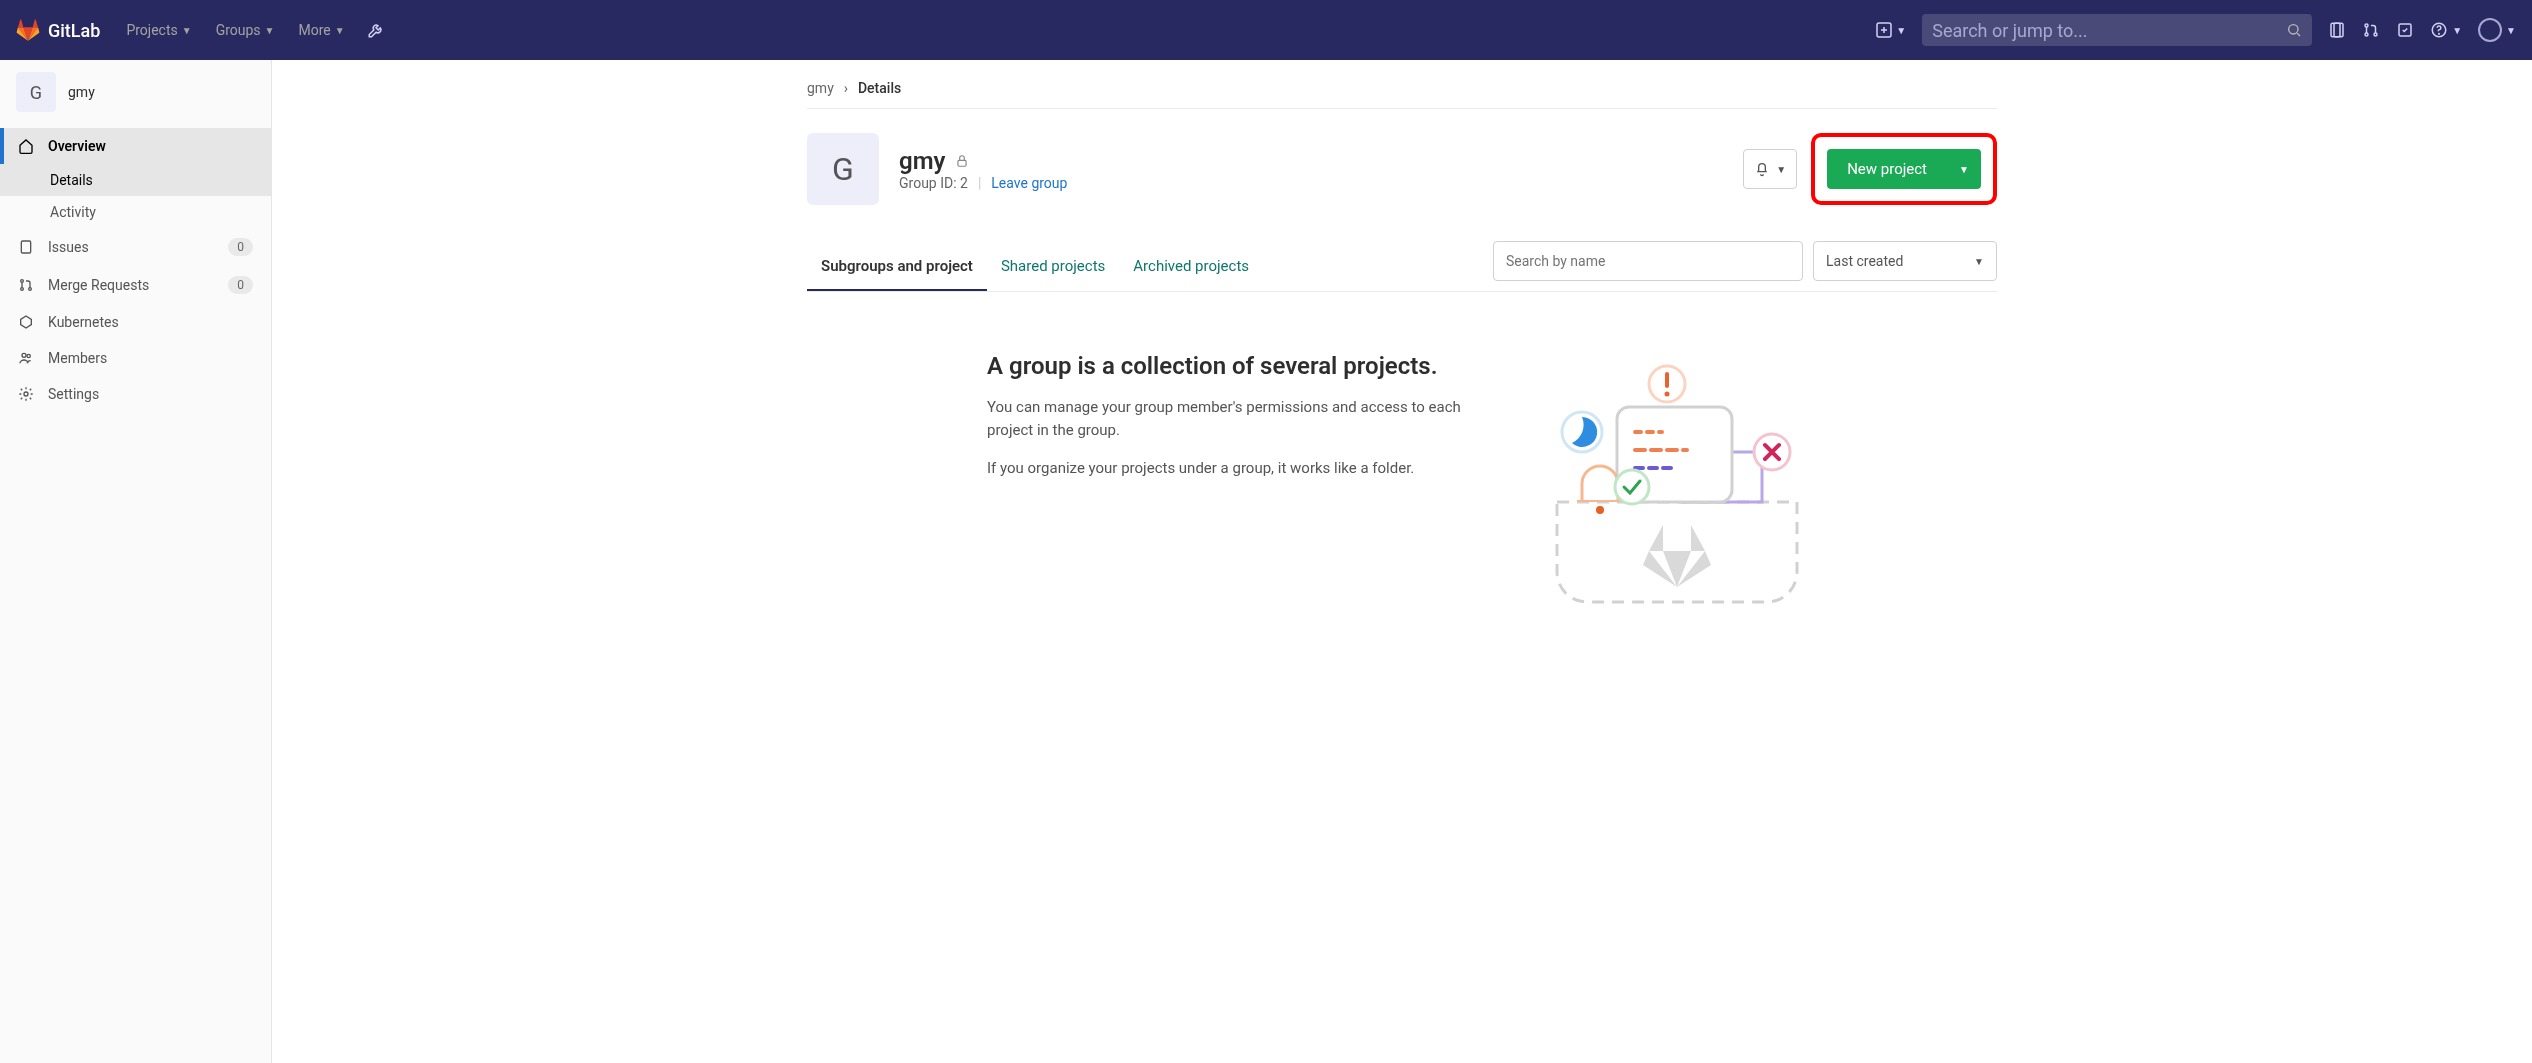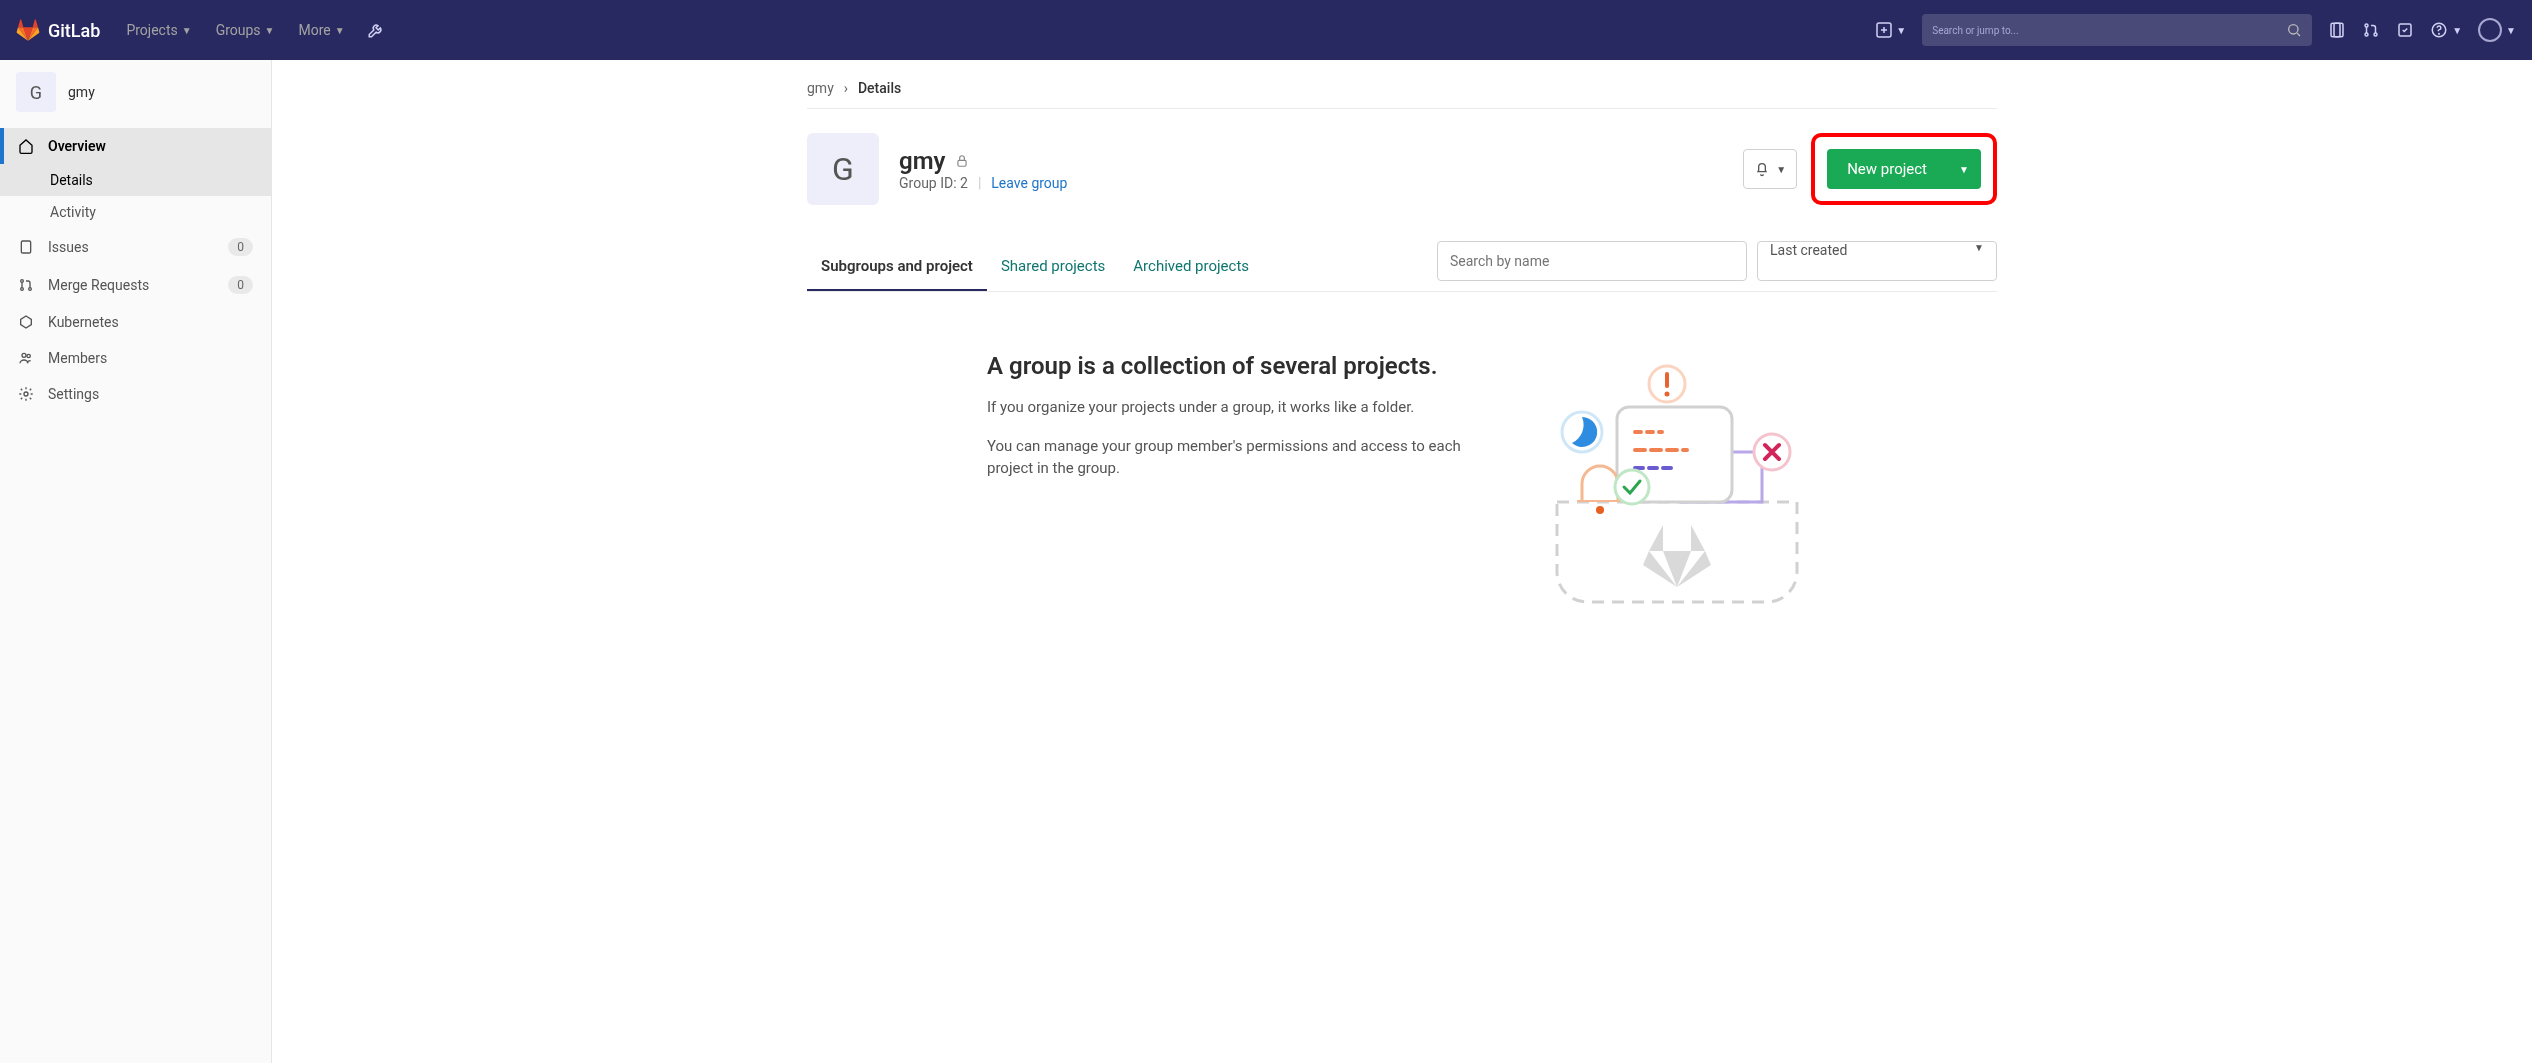--- a/index.html
+++ b/index.html
@@ -6,21 +6,21 @@
 body{background:#fff;color:#2e2e2e;width:2532px;height:1063px;overflow:hidden;transform-origin:top left}
 .topnav{background:#292961;height:60px;display:flex;align-items:center;padding:0 16px;color:#fff}
 .logo{display:flex;align-items:center;gap:8px;font-size:18px;font-weight:500;margin-right:16px}
 .logo svg{width:24px;height:24px}
 .topmenu{display:flex;align-items:center;gap:4px}
 .topmenu-item{display:flex;align-items:center;gap:4px;padding:8px 10px;color:#a3a3a3;font-size:14px;cursor:pointer}
 .wrench{margin-left:8px;color:#d1d1f5;cursor:pointer}
 .topright{margin-left:auto;display:flex;align-items:center;gap:16px}
 .plus-wrap{display:flex;align-items:center;gap:4px;cursor:pointer;color:#d1d1f5}
 .searchbox{background:#4a4a79;border-radius:4px;width:390px;height:32px;display:flex;align-items:center;padding:0 10px;color:#bababa}
-.searchbox input{background:transparent;border:none;color:#bef264;flex:1;outline:none;font-size:10px}
+.searchbox input{background:transparent;border:none;color:#bef264;flex:1;outline:none;font-size:18px}
 .searchbox input::placeholder{color:#a7a7d1}
 .topicon{color:#d1d1f5;cursor:pointer;display:flex;align-items:center}
 .avatar-circle{width:24px;height:24px;border-radius:50%;border:2px solid #a7a7d1}
 .shell{display:flex;height:calc(100% - 48px)}
 .sidebar{width:272px;background:#fafafa;border-right:1px solid #e5e5e5;display:flex;flex-direction:column;font-size:14px;color:#2e2e2e}
 .side-head{display:flex;align-items:center;gap:12px;padding:12px 16px}
 .side-head .avatar{width:40px;height:40px;background:#eeeefb;color:#555;border-radius:4px;display:flex;align-items:center;justify-content:center;font-size:18px}
 .side-group{margin-top:4px}
 .side-item{display:flex;align-items:center;gap:14px;padding:10px 18px;color:#555;cursor:pointer;position:relative}
 .side-item.active{background:#e6e6e6;font-weight:600;color:#000}
@@ -46,21 +46,21 @@
 .highlight-box{border:4px solid #ff0000;padding:12px;border-radius:10px;display:flex}
 .btn-split{display:flex}
 .btn-split>*:first-child{border-radius:4px 0 0 4px}
 .btn-split>*:last-child{border-radius:0 4px 4px 0}
 .tabs{display:flex;align-items:center;margin-top:20px;border-bottom:1px solid #eaeaea}
 .tab{padding:14px 14px;font-size:15px;color:#0f766e;cursor:pointer}
 .tab.active{color:#333;font-weight:600;border-bottom:2px solid #292961;margin-bottom:-1px}
 .tab-controls{margin-left:auto;display:flex;gap:10px;padding-bottom:10px}
 .input{border:1px solid #d1d1d1;border-radius:4px;height:40px;padding:0 12px;font-size:14px;color:#555;background:#fff}
 .input.search{width:310px}
-.input.sort{width:240px;display:flex;align-items:flex-start;justify-content:space-between;cursor:pointer}
+.input.sort{width:184px;display:flex;align-items:center;justify-content:space-between;cursor:pointer}
 .empty{display:flex;gap:40px;padding:60px 10px;align-items:flex-start}
 .empty-text{flex:1;max-width:500px;margin-left:170px}
 .empty-text h2{font-size:24px;font-weight:600;margin-bottom:16px}
 .empty-text p{color:#555;font-size:15px;margin-bottom:16px;line-height:1.5}
 .empty-illus{width:300px;height:260px;position:relative}
 .chev{font-size:10px}
 .lock-icon{color:#888;font-size:14px}
 svg{display:block}
 </style>
 </head>
@@ -259,22 +259,22 @@
           <div class="input sort">
             <span>Last created</span>
             <span class="chev">▼</span>
           </div>
         </div>
       </div>
 
       <div class="empty">
         <div class="empty-text">
           <h2>A group is a collection of several projects.</h2>
+          <p>You can manage your group member's permissions and access to each project in the group.</p>
           <p>If you organize your projects under a group, it works like a folder.</p>
-          <p>You can manage your group member's permissions and access to each project in the group.</p>
         </div>
         <div class="empty-illus">
           <svg viewBox="0 0 300 260" width="300" height="260">
 
             <path d="M30 150 h240 v70 a30 30 0 0 1 -30 30 h-180 a30 30 0 0 1 -30 -30 z" fill="#fff" stroke="#d1d1d1" stroke-width="3" stroke-dasharray="12 8"></path>
 
             <path d="M150 235 l-14-36 h28z M136 199 h-14 l14-26z M164 199 h14 l-14-26z M122 199 l-6 14 34 22z M178 199 l6 14 -34 22z" fill="#d9d9d9"></path>
 
             <path d="M165 100 h60 a10 10 0 0 1 10 10 v40 h-80 v-40 a10 10 0 0 1 10-10z" fill="none" stroke="#b8a8e8" stroke-width="3"></path>
 

